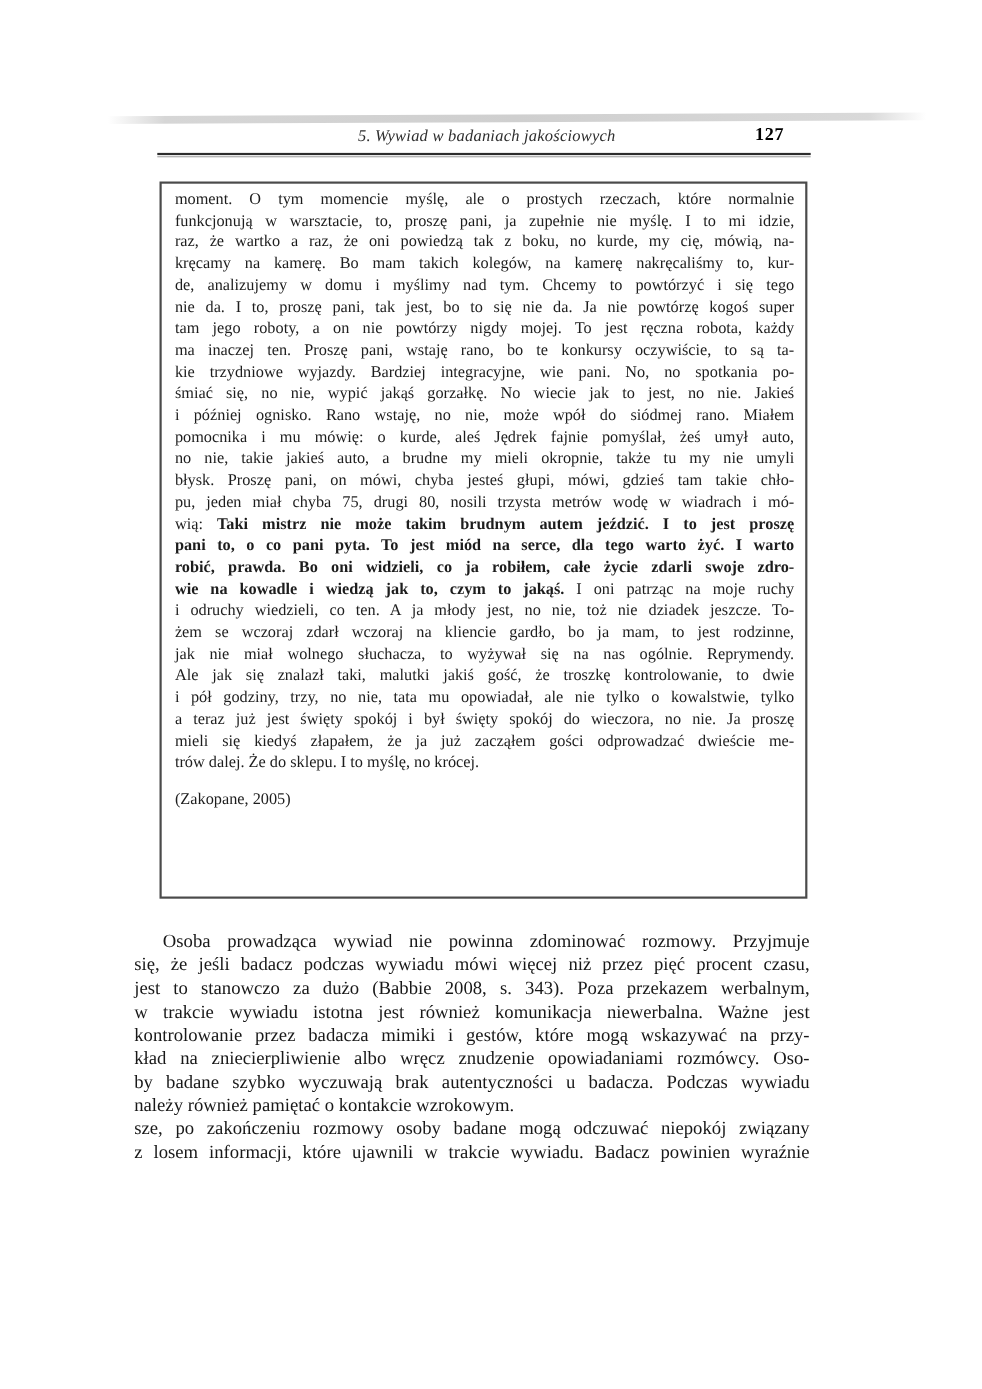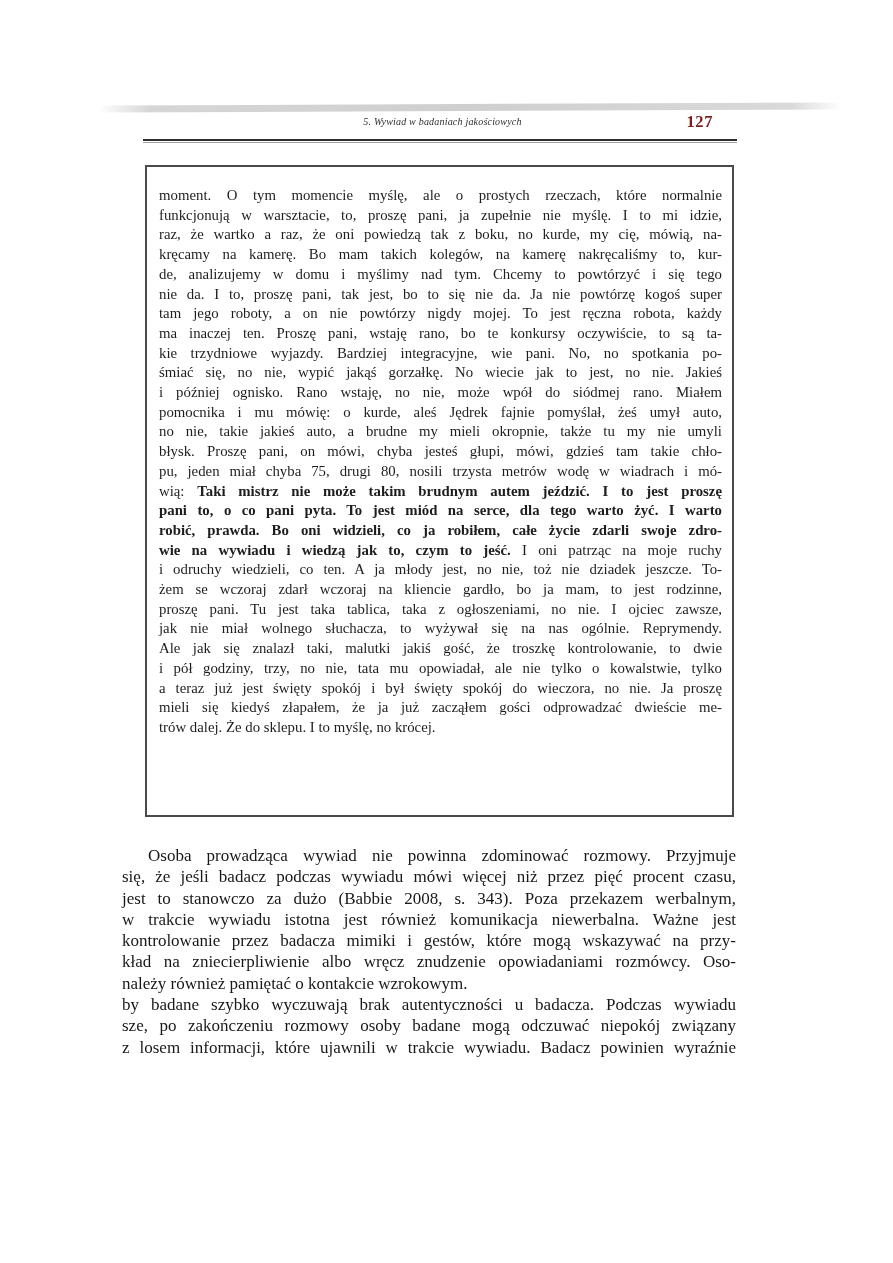--- a/index.html
+++ b/index.html
@@ -13,41 +13,41 @@
   .scan-band {
     position:absolute; left:98px; top:104px; width:744px; height:7px;
     background:linear-gradient(to right,
       rgba(214,214,214,0) 0%, #d6d6d6 7%, #cfcfcf 50%, #d9d9d9 93%, rgba(219,219,219,0) 100%);
     transform:rotate(-0.25deg);
   }
 
   
   .chapter-head {
     position:absolute; left:148px; top:116px; width:589px;
-    text-align:center; font-style:italic; font-size:10px;
+    text-align:center; font-style:italic; font-size:15px;
     color:#2e2e2e; letter-spacing:0.2px;
   }
   .page-num {
     position:absolute; left:560px; top:112px; width:153px;
     text-align:right; font-weight:bold; font-size:16.5px;
-    color:#7f1d1d; letter-spacing:0.6px;
+    color:#000000; letter-spacing:0.6px;
   }
   .head-rule {
     position:absolute; left:143px; top:139px; width:594px; height:2px;
     background:#2d2d2d;
   }
   .head-rule::after {
     content:""; position:absolute; left:0; right:0; top:3px; height:1px; background:#a3a3a3;
   }
 
   
   .quote-box {
     position:absolute; left:145px; top:165px; width:589px; height:652px;
     box-sizing:border-box; border:2px solid #4a4a4a;
-    padding:19px 10px 0 12px; color:#1d1d1d; background:#ffffff;
+    padding:5px 10px 0 12px; color:#1d1d1d; background:#ffffff;
   }
   .quote-lines { font-size:14.8px; line-height:19.7px; }
   .tline { text-align:justify; text-align-last:justify; }
   .tline.last { text-align-last:left; }
   .tline.indent { text-indent:26px; }
   .bold { font-weight:bold; }
   .citation { margin-top:15px; font-size:14.8px; color:#1d1d1d; }
 
   
   .body-text {
@@ -78,42 +78,42 @@
         <div class="tline"><span>kie trzydniowe wyjazdy. Bardziej integracyjne, wie pani. No, no spotkania po-</span></div>
         <div class="tline"><span>śmiać się, no nie, wypić jakąś gorzałkę. No wiecie jak to jest, no nie. Jakieś</span></div>
         <div class="tline"><span>i później ognisko. Rano wstaję, no nie, może wpół do siódmej rano. Miałem</span></div>
         <div class="tline"><span>pomocnika i mu mówię: o kurde, aleś Jędrek fajnie pomyślał, żeś umył auto,</span></div>
         <div class="tline"><span>no nie, takie jakieś auto, a brudne my mieli okropnie, także tu my nie umyli</span></div>
         <div class="tline"><span>błysk. Proszę pani, on mówi, chyba jesteś głupi, mówi, gdzieś tam takie chło-</span></div>
         <div class="tline"><span>pu, jeden miał chyba 75, drugi 80, nosili trzysta metrów wodę w wiadrach i mó-</span></div>
         <div class="tline"><span>wią: </span><span class="bold">Taki mistrz nie może takim brudnym autem jeździć. I to jest proszę</span></div>
         <div class="tline"><span class="bold">pani to, o co pani pyta. To jest miód na serce, dla tego warto żyć. I warto</span></div>
         <div class="tline"><span class="bold">robić, prawda. Bo oni widzieli, co ja robiłem, całe życie zdarli swoje zdro-</span></div>
-        <div class="tline"><span class="bold">wie na wywiadu i wiedzą jak to, czym to jeść.</span><span> I oni patrząc na moje ruchy</span></div>
+        <div class="tline"><span class="bold">wie na kowadle i wiedzą jak to, czym to jakąś.</span><span> I oni patrząc na moje ruchy</span></div>
         <div class="tline"><span>i odruchy wiedzieli, co ten. A ja młody jest, no nie, toż nie dziadek jeszcze. To-</span></div>
         <div class="tline"><span>żem se wczoraj zdarł wczoraj na kliencie gardło, bo ja mam, to jest rodzinne,</span></div>
-        <div class="tline"><span>proszę pani. Tu jest taka tablica, taka z ogłoszeniami, no nie. I ojciec zawsze,</span></div>
         <div class="tline"><span>jak nie miał wolnego słuchacza, to wyżywał się na nas ogólnie. Reprymendy.</span></div>
         <div class="tline"><span>Ale jak się znalazł taki, malutki jakiś gość, że troszkę kontrolowanie, to dwie</span></div>
         <div class="tline"><span>i pół godziny, trzy, no nie, tata mu opowiadał, ale nie tylko o kowalstwie, tylko</span></div>
         <div class="tline"><span>a teraz już jest święty spokój i był święty spokój do wieczora, no nie. Ja proszę</span></div>
         <div class="tline"><span>mieli się kiedyś złapałem, że ja już zacząłem gości odprowadzać dwieście me-</span></div>
         <div class="tline last"><span>trów dalej. Że do sklepu. I to myślę, no krócej.</span></div>
       </div>
+    <div class="citation">(Zakopane, 2005)</div>
   </div>
 
   <div class="body-text">
     <div>
         <div class="tline indent"><span>Osoba prowadząca wywiad nie powinna zdominować rozmowy. Przyjmuje</span></div>
         <div class="tline"><span>się, że jeśli badacz podczas wywiadu mówi więcej niż przez pięć procent czasu,</span></div>
         <div class="tline"><span>jest to stanowczo za dużo (Babbie 2008, s. 343). Poza przekazem werbalnym,</span></div>
         <div class="tline"><span>w trakcie wywiadu istotna jest również komunikacja niewerbalna. Ważne jest</span></div>
         <div class="tline"><span>kontrolowanie przez badacza mimiki i gestów, które mogą wskazywać na przy-</span></div>
         <div class="tline"><span>kład na zniecierpliwienie albo wręcz znudzenie opowiadaniami rozmówcy. Oso-</span></div>
+        <div class="tline"><span>by badane szybko wyczuwają brak autentyczności u badacza. Podczas wywiadu</span></div>
         <div class="tline last"><span>należy również pamiętać o kontakcie wzrokowym.</span></div>
-        <div class="tline"><span>by badane szybko wyczuwają brak autentyczności u badacza. Podczas wywiadu</span></div>
       </div>
     <div>
         <div class="tline"><span>sze, po zakończeniu rozmowy osoby badane mogą odczuwać niepokój związany</span></div>
         <div class="tline"><span>z losem informacji, które ujawnili w trakcie wywiadu. Badacz powinien wyraźnie</span></div>
       </div>
   </div>
 </div>
 
 </body></html>

